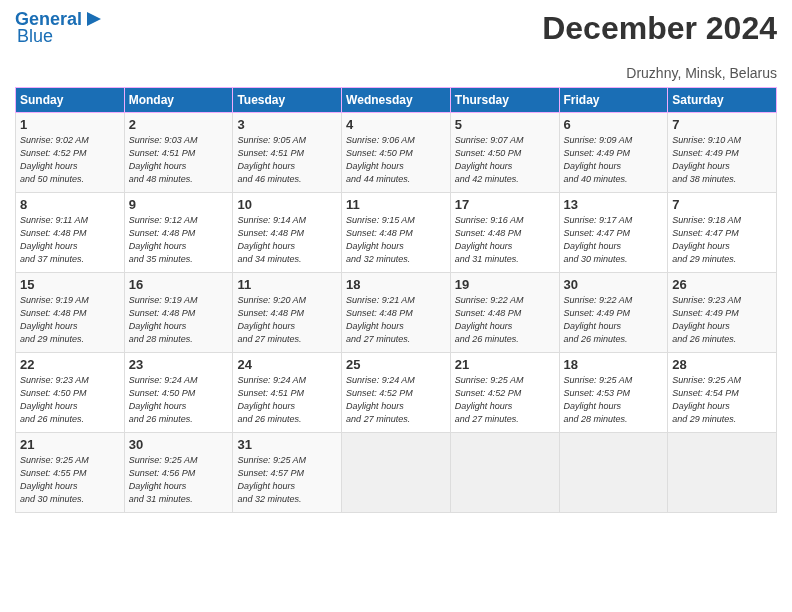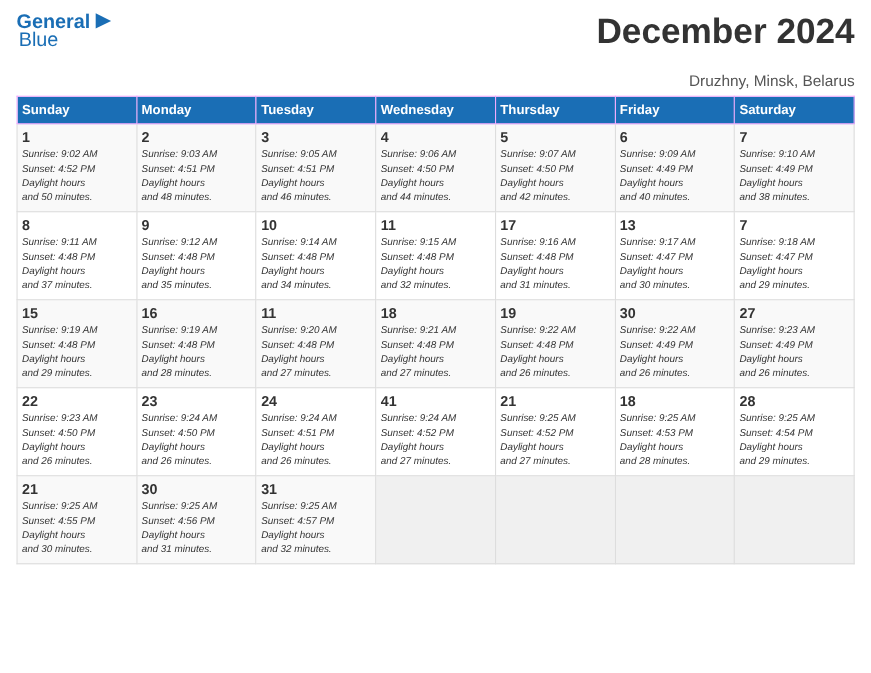--- a/index.html
+++ b/index.html
@@ -138,39 +138,39 @@
           </td>
           <td>
             <span class="day-num">19</span>
             <div class="day-info">Sunrise: 9:22 AM<br>Sunset: 4:48 PM<br>Daylight hours<br>and 26 minutes.</div>
           </td>
           <td>
             <span class="day-num">30</span>
             <div class="day-info">Sunrise: 9:22 AM<br>Sunset: 4:49 PM<br>Daylight hours<br>and 26 minutes.</div>
           </td>
           <td>
-            <span class="day-num">27</span>
+            <span class="day-num">26</span>
             <div class="day-info">Sunrise: 9:23 AM<br>Sunset: 4:49 PM<br>Daylight hours<br>and 26 minutes.</div>
           </td>
         </tr>
         <tr>
           <td>
             <span class="day-num">22</span>
             <div class="day-info">Sunrise: 9:23 AM<br>Sunset: 4:50 PM<br>Daylight hours<br>and 26 minutes.</div>
           </td>
           <td>
             <span class="day-num">23</span>
             <div class="day-info">Sunrise: 9:24 AM<br>Sunset: 4:50 PM<br>Daylight hours<br>and 26 minutes.</div>
           </td>
           <td>
             <span class="day-num">24</span>
             <div class="day-info">Sunrise: 9:24 AM<br>Sunset: 4:51 PM<br>Daylight hours<br>and 26 minutes.</div>
           </td>
           <td>
-            <span class="day-num">41</span>
+            <span class="day-num">25</span>
             <div class="day-info">Sunrise: 9:24 AM<br>Sunset: 4:52 PM<br>Daylight hours<br>and 27 minutes.</div>
           </td>
           <td>
             <span class="day-num">21</span>
             <div class="day-info">Sunrise: 9:25 AM<br>Sunset: 4:52 PM<br>Daylight hours<br>and 27 minutes.</div>
           </td>
           <td>
             <span class="day-num">18</span>
             <div class="day-info">Sunrise: 9:25 AM<br>Sunset: 4:53 PM<br>Daylight hours<br>and 28 minutes.</div>
           </td>

